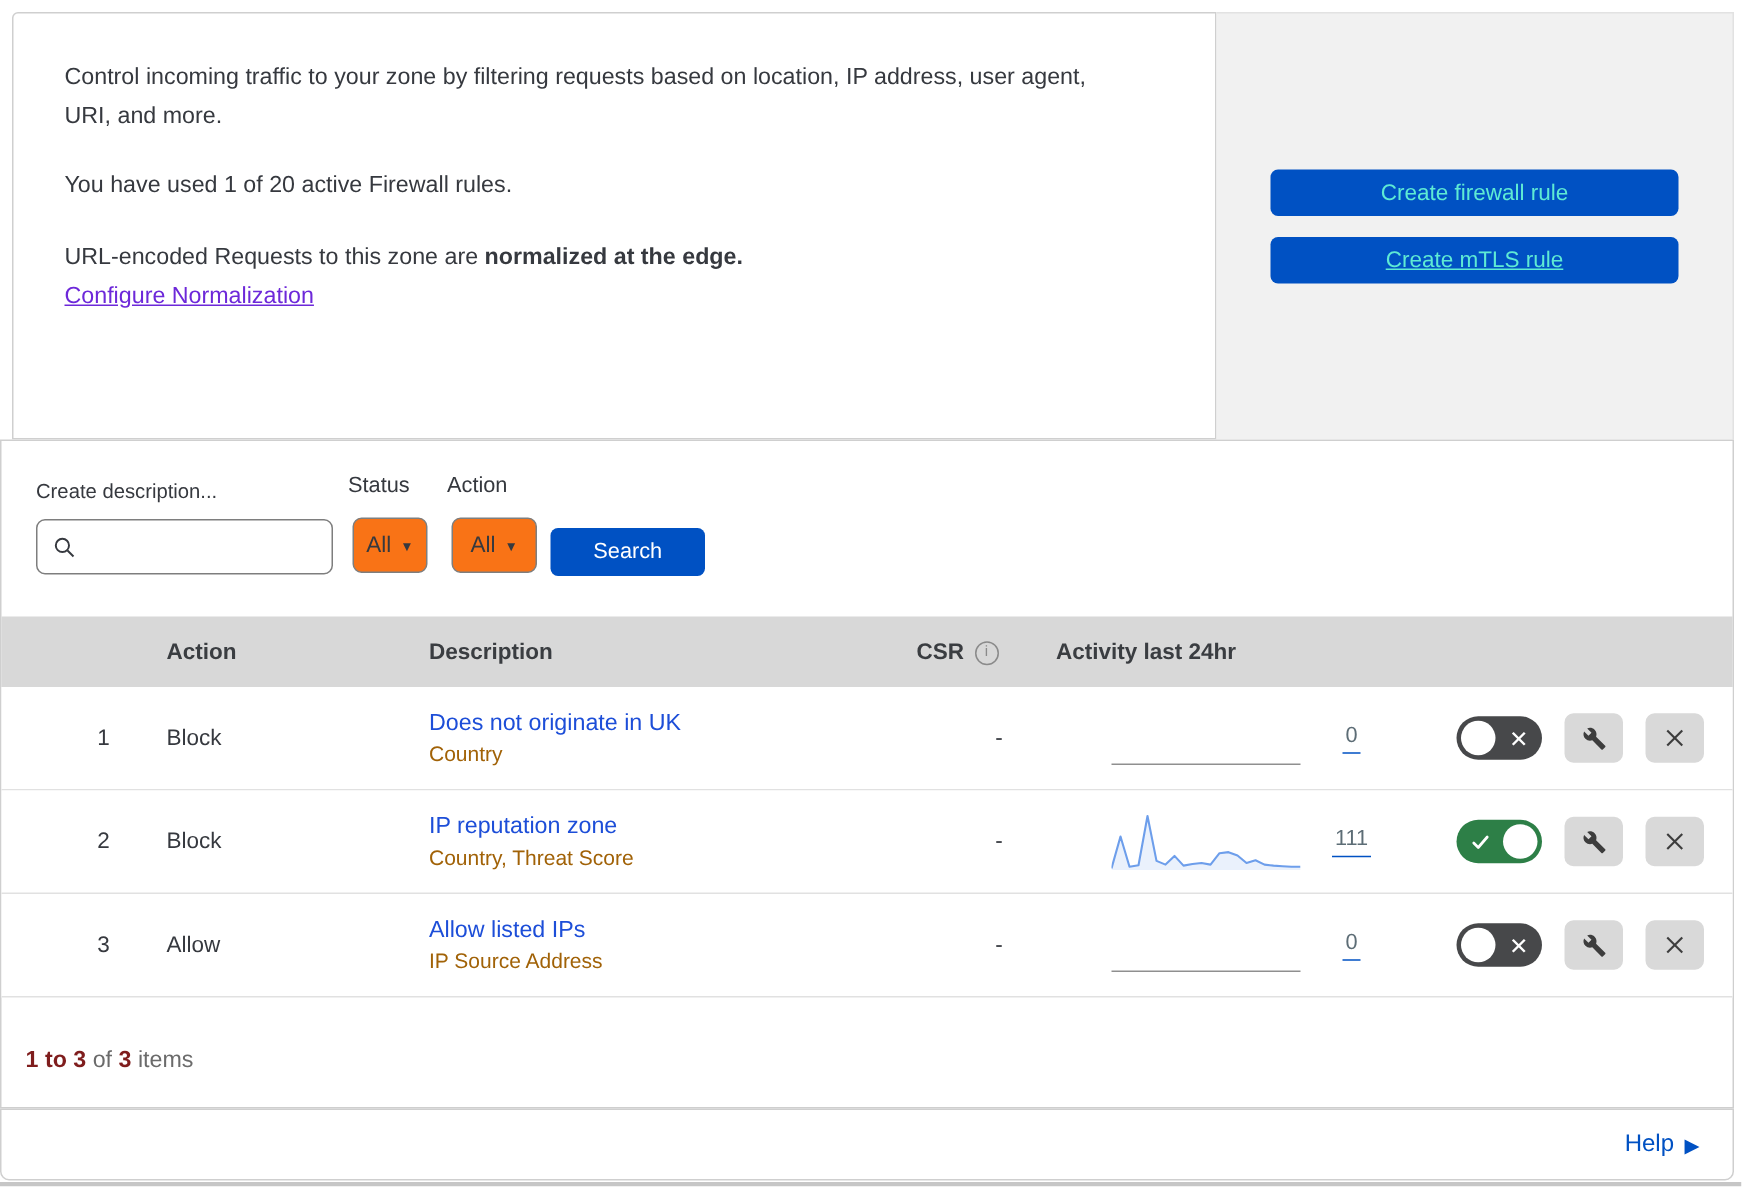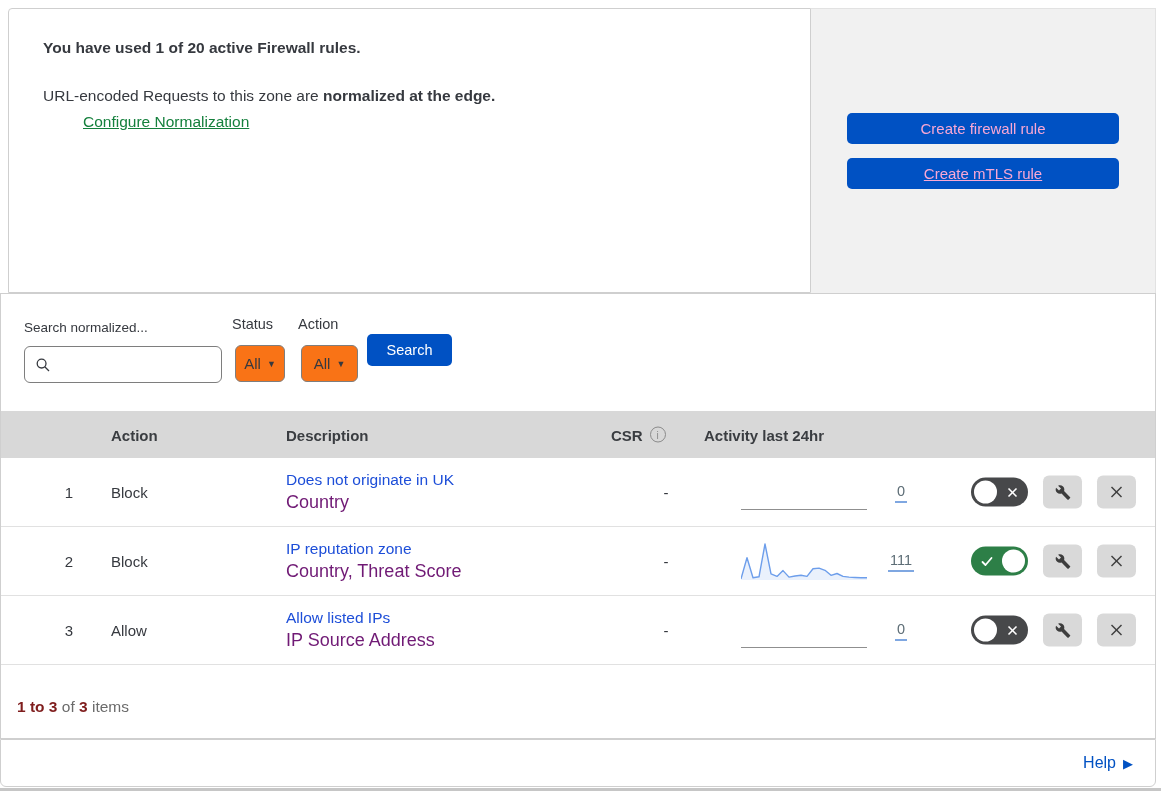--- a/index.html
+++ b/index.html
@@ -4,28 +4,28 @@
 <style>
   * { margin:0; padding:0; box-sizing:border-box; }
   html,body { width:1161px; height:791px; background:#fff; font-family:"Liberation Sans", sans-serif; color:#36393f; }
   body { position:relative; overflow:hidden; }
 
   
   .intro-card { position:absolute; left:8px; top:8px; width:803px; height:285px;
     background:#fff; border:1px solid #cfcfcf; border-radius:4px 0 0 0; padding:30px 40px 0 34px; }
   .intro-title { font-size:21px; font-weight:400; color:#2f3237; margin-bottom:16px; }
   .intro-desc { font-size:15.5px; line-height:26px; color:#36393f; max-width:712px; margin-bottom:24px; }
-  .intro-usage { font-size:15.5px; font-weight:700; margin-bottom:26px; }
+  .intro-usage { font-size:15.5px; font-weight:400; margin-bottom:26px; }
   .intro-norm { font-size:15.5px; line-height:26px; }
   .intro-norm b { font-weight:700; }
-  .norm-link { display:inline-block; margin-top:4px; font-size:15.5px; color:#15803d; text-decoration:underline; cursor:pointer;margin-left:40px; }
+  .norm-link { display:inline-block; margin-top:4px; font-size:15.5px; color:#6d28d9; text-decoration:underline; cursor:pointer; }
 
   .actions-panel { position:absolute; left:811px; top:8px; width:345px; height:285px; background:#f1f1f1;
     border-top:1px solid #e2e2e2; border-right:1px solid #e2e2e2; }
-  .btn-primary { display:block; width:272px; height:31px; margin:0 auto; background:#0051c3; color:#f9a8d4;
+  .btn-primary { display:block; width:272px; height:31px; margin:0 auto; background:#0051c3; color:#5eead4;
     border:none; border-radius:5px; font-size:15px; font-family:inherit; cursor:pointer; line-height:31px; text-align:center; }
   .btn-create-fw { margin-top:104px; }
   .btn-create-mtls { margin-top:14px;text-decoration:underline; }
 
   
   .main-card { position:absolute; left:0; top:293px; width:1156px; height:446px;
     background:#fff; border:1px solid #cfcfcf; }
 
   .filter-label { position:absolute; font-size:13.5px; color:#36393f; }
   .lbl-search { left:23px; top:26px; }
@@ -36,45 +36,45 @@
     border:1px solid #7e7e7e; border-radius:6px; background:#fff; display:flex; align-items:center; padding-left:10px; cursor:text; }
   .search-box svg { flex:0 0 auto; }
   .search-box input { border:none; outline:none; width:150px; height:30px; margin-left:6px; font-size:14px; font-family:inherit; background:transparent; }
 
   .dropdown { position:absolute; top:51px; height:37px; border:1px solid #7e7e7e; border-radius:6px; background:#f97316;
     display:flex; align-items:center; justify-content:center; gap:6px; font-size:15px; cursor:pointer; }
   .dd-status { left:234px; width:50px; }
   .dd-action { left:300px; width:57px; }
   .dd-caret { font-size:9px; color:#36393f; }
 
-  .btn-search { position:absolute; left:366px; top:40px; width:85px; height:32px; background:#0051c3; color:#fff;
+  .btn-search { position:absolute; left:366px; top:58px; width:103px; height:32px; background:#0051c3; color:#fff;
     border:none; border-radius:5px; font-size:14.5px; font-family:inherit; cursor:pointer; }
 
   .btn-ordering { position:absolute; left:1012px; top:50px; width:125px; height:38px; background:#d9d9d9; color:#36393f;
     border:none; border-radius:6px; font-size:15px; font-family:inherit; cursor:pointer;
     display:flex; align-items:center; justify-content:center; gap:9px; }
 
   
   .t-head { position:absolute; left:0; top:117px; width:1154px; height:47px; background:#d8d8d8; }
   .t-head .hc { position:absolute; top:50%; transform:translateY(-50%); font-size:15px; font-weight:700; color:#3a3d41; }
   .hc-action { left:110px; }
   .hc-desc { left:285px; }
-  .hc-csr { left:610px; display:flex; align-items:center; gap:7px; }
+  .hc-csr { left:610px; display:flex; align-items:flex-end; gap:7px; }
   .hc-activity { left:703px; }
   .info-i { display:inline-flex; width:16px; height:16px; border:1px solid #8a8a8a; border-radius:50%;
     align-items:center; justify-content:center; font-size:10px; color:#8a8a8a; font-weight:400; cursor:pointer; }
 
   .t-row { position:absolute; left:0; width:1154px; height:69px; border-bottom:1px solid #e1e1e1; background:#fff; }
   .row-0 { top:164px; } .row-1 { top:233px; } .row-2 { top:302px; }
   .t-row .c { position:absolute; top:50%; transform:translateY(-50%); font-size:15px; color:#36393f; }
   .c-num { left:56px; width:24px; text-align:center; }
   .c-action { left:110px; }
   .c-desc { left:285px; }
   .c-desc .d1 { font-size:15.5px; color:#1d4ed8; margin-bottom:3px; }
-  .c-desc .d2 { font-size:18px; color:#701a75; }
+  .c-desc .d2 { font-size:14px; color:#a16207; }
   .c-csr { left:630px; width:70px; text-align:center; }
   .c-spark { left:740px; width:126px; height:42px; }
   .flat-line { position:absolute; left:0; right:0; bottom:3px; height:1px; background:#8f8f8f; }
   .c-count { left:876px; width:48px; text-align:center; }
   .count-link { display:inline-block; font-size:14.5px; color:#5d6d76; border-bottom:1px solid #0051c3; padding:0 2px 3px; cursor:pointer; }
 
   .toggle { position:absolute; left:970px; top:50%; transform:translateY(-50%); width:57px; height:29px;
     border-radius:15px; cursor:pointer; }
   .toggle .knob { position:absolute; top:3px; width:23px; height:23px; border-radius:50%; background:#fff; }
   .toggle .tg-check, .toggle .tg-x { position:absolute; top:50%; transform:translateY(-50%); }
@@ -99,33 +99,34 @@
   .help-link { position:absolute; right:22px; top:50%; transform:translateY(-50%); color:#0051c3; font-size:16px;
     cursor:pointer; display:flex; align-items:center; gap:7px; }
   .help-arrow { font-size:13px; }
 
   .bottom-strip { position:absolute; left:0; top:788px; width:1161px; height:3px; background:#c6c6c6; }
 </style>
 </head>
 <body>
 
 <section class="intro-card">
+  <p class="intro-desc">Control incoming traffic to your zone by filtering requests based on location, IP address, user agent, URI, and more.</p>
   <p class="intro-usage">You have used 1 of 20 active Firewall rules.</p>
   <p class="intro-norm"><span>URL-encoded Requests to this zone are </span><b>normalized at the edge.</b></p>
   <a class="norm-link">Configure Normalization</a>
 </section>
 
 <aside class="actions-panel">
   <button class="btn-primary btn-create-fw">Create firewall rule</button>
   <button class="btn-primary btn-create-mtls">Create mTLS rule</button>
 </aside>
 
 <section class="main-card">
 
-  <span class="filter-label lbl-search">Search normalized...</span>
+  <span class="filter-label lbl-search">Create description...</span>
   <span class="filter-label lbl-status">Status</span>
   <span class="filter-label lbl-action">Action</span>
 
   <div class="search-box">
     <svg width="16" height="16" viewBox="0 0 16 16">
       <circle cx="6.6" cy="6.6" r="4.4" fill="none" stroke="#36393f" stroke-width="1.3"></circle>
       <line x1="10" y1="10" x2="14" y2="14" stroke="#36393f" stroke-width="1.3"></line>
     </svg>
     <input type="text" style="">
   </div>

